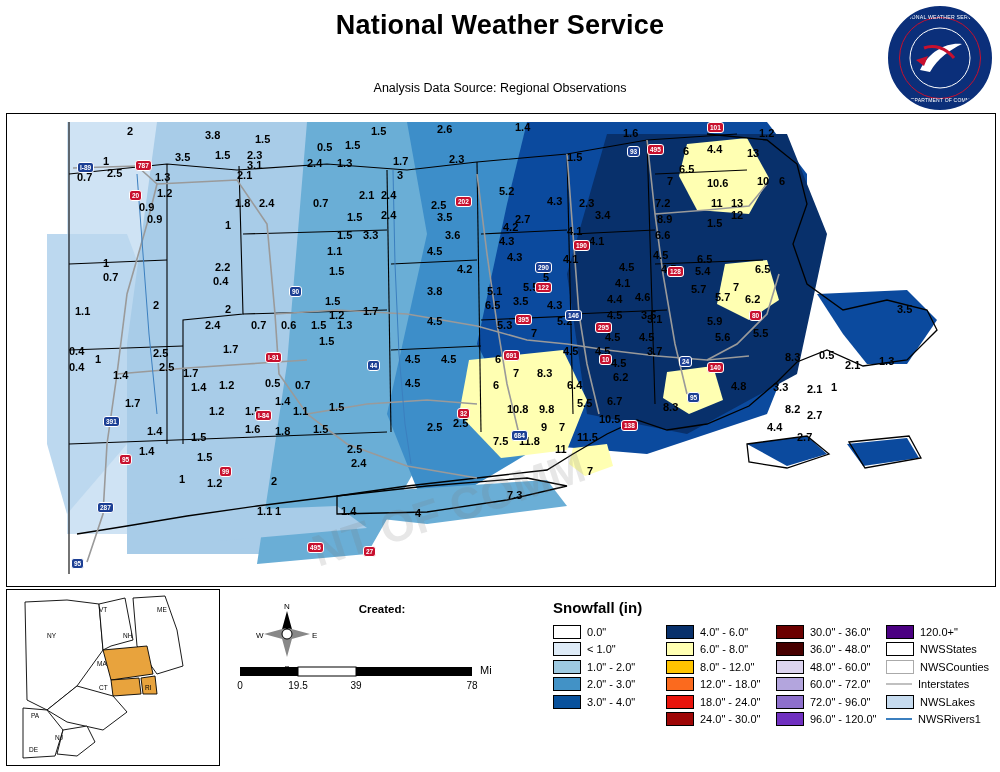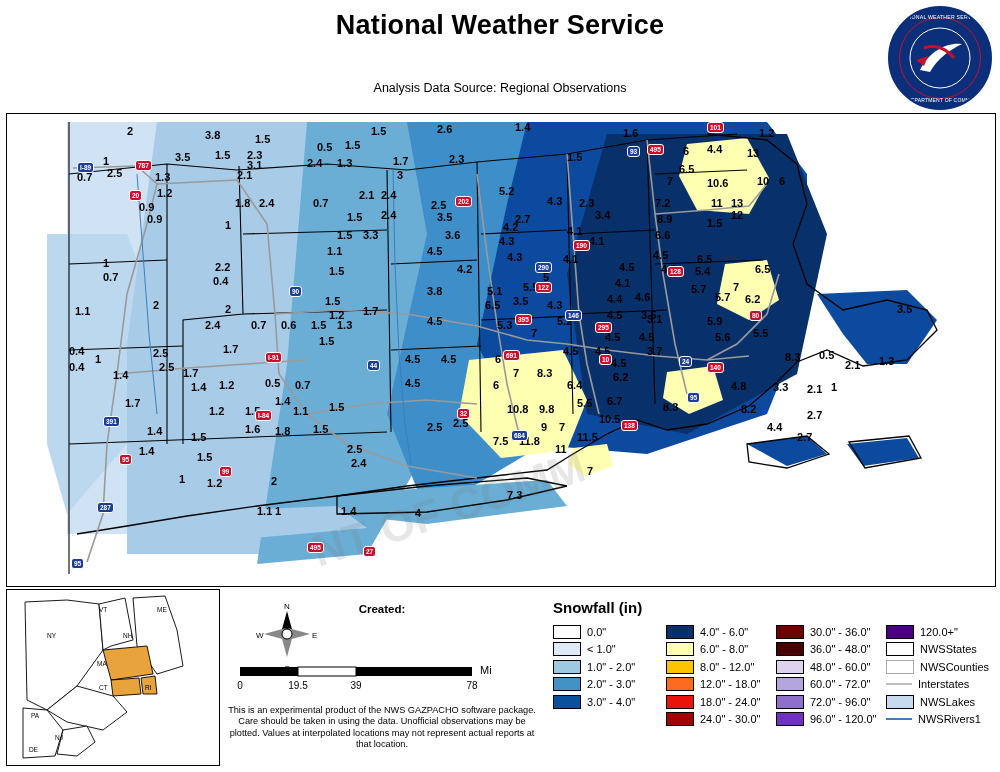--- a/index.html
+++ b/index.html
@@ -384,21 +384,21 @@
     <div class="obs" style="left: 766px; top: 268px;">3.3</div>
     <div class="obs" style="left: 800px; top: 270px;">2.1</div>
     <div class="obs" style="left: 824px; top: 268px;">1</div>
     <div class="obs" style="left: 118px; top: 284px;">1.7</div>
     <div class="obs" style="left: 268px; top: 282px;">1.4</div>
     <div class="obs" style="left: 500px; top: 290px;">10.8</div>
     <div class="obs" style="left: 532px; top: 290px;">9.8</div>
     <div class="obs" style="left: 570px; top: 284px;">5.5</div>
     <div class="obs" style="left: 600px; top: 282px;">6.7</div>
     <div class="obs" style="left: 656px; top: 288px;">8.3</div>
-    <div class="obs" style="left: 720px; top: 290px; padding-left: 14px;">8.2</div>
+    <div class="obs" style="left: 764px; top: 290px; padding-left: 14px;">8.2</div>
     <div class="obs" style="left: 202px; top: 292px;">1.2</div>
     <div class="obs" style="left: 238px; top: 292px;">1.5</div>
     <div class="obs" style="left: 286px; top: 292px;">1.1</div>
     <div class="obs" style="left: 322px; top: 288px;">1.5</div>
     <div class="obs" style="left: 592px; top: 300px;">10.5</div>
     <div class="obs" style="left: 800px; top: 296px;">2.7</div>
     <div class="obs" style="left: 140px; top: 312px;">1.4</div>
     <div class="obs" style="left: 238px; top: 310px;">1.6</div>
     <div class="obs" style="left: 268px; top: 312px;">1.8</div>
     <div class="obs" style="left: 306px; top: 310px;">1.5</div>
@@ -511,21 +511,20 @@
     <rect x="8" y="2" width="58" height="9" fill="#000"></rect>
     <rect x="66" y="2" width="58" height="9" fill="#ffffff" stroke="#000" stroke-width="1"></rect>
     <rect x="124" y="2" width="116" height="9" fill="#000"></rect>
     <text x="8" y="24" font-size="10" text-anchor="middle">0</text>
     <text x="66" y="24" font-size="10" text-anchor="middle">19.5</text>
     <text x="124" y="24" font-size="10" text-anchor="middle">39</text>
     <text x="240" y="24" font-size="10" text-anchor="middle">78</text>
     <text x="248" y="9" font-size="11">Miles</text>
   </svg>
 
-  <div id="disclaimer">This is an experimental product of the NWS GAZPACHO software package. Care should be taken in using the data. Unofficial observations may be plotted. Values at interpolated locations may not represent actual reports at that location.</div>
 </div>
 
 <div id="legend">
   <div id="legend-title">Snowfall (in)</div>
   <div class="legcol" id="legcol0" style="left:5px;">
       <div class="legitem">
         <span class="swatch" style="background: rgb(255, 255, 255);"></span>
         <span>0.0"</span>
       </div>
       <div class="legitem">

